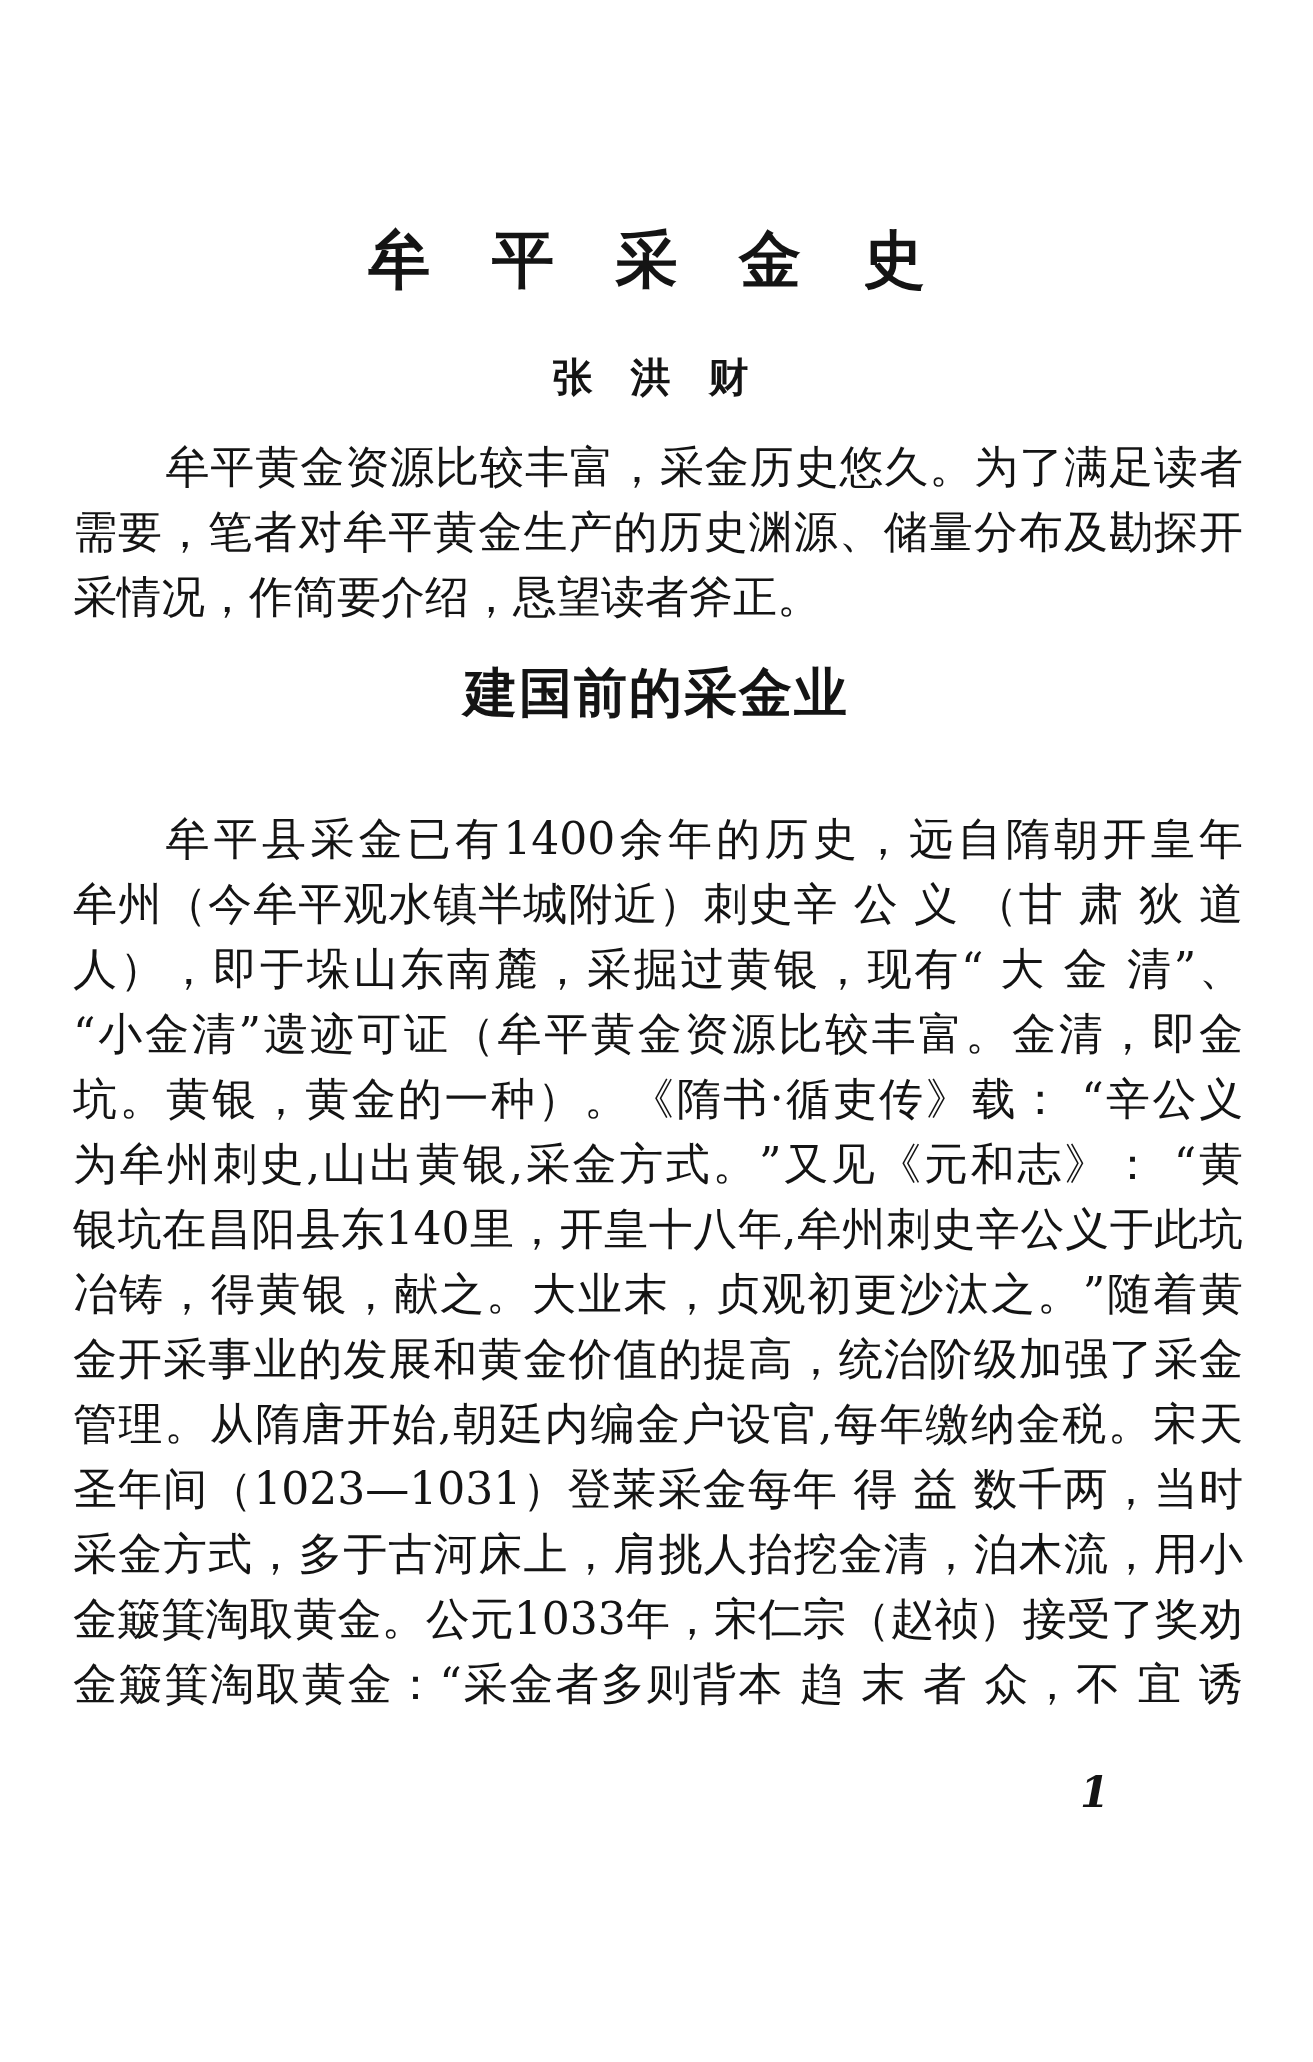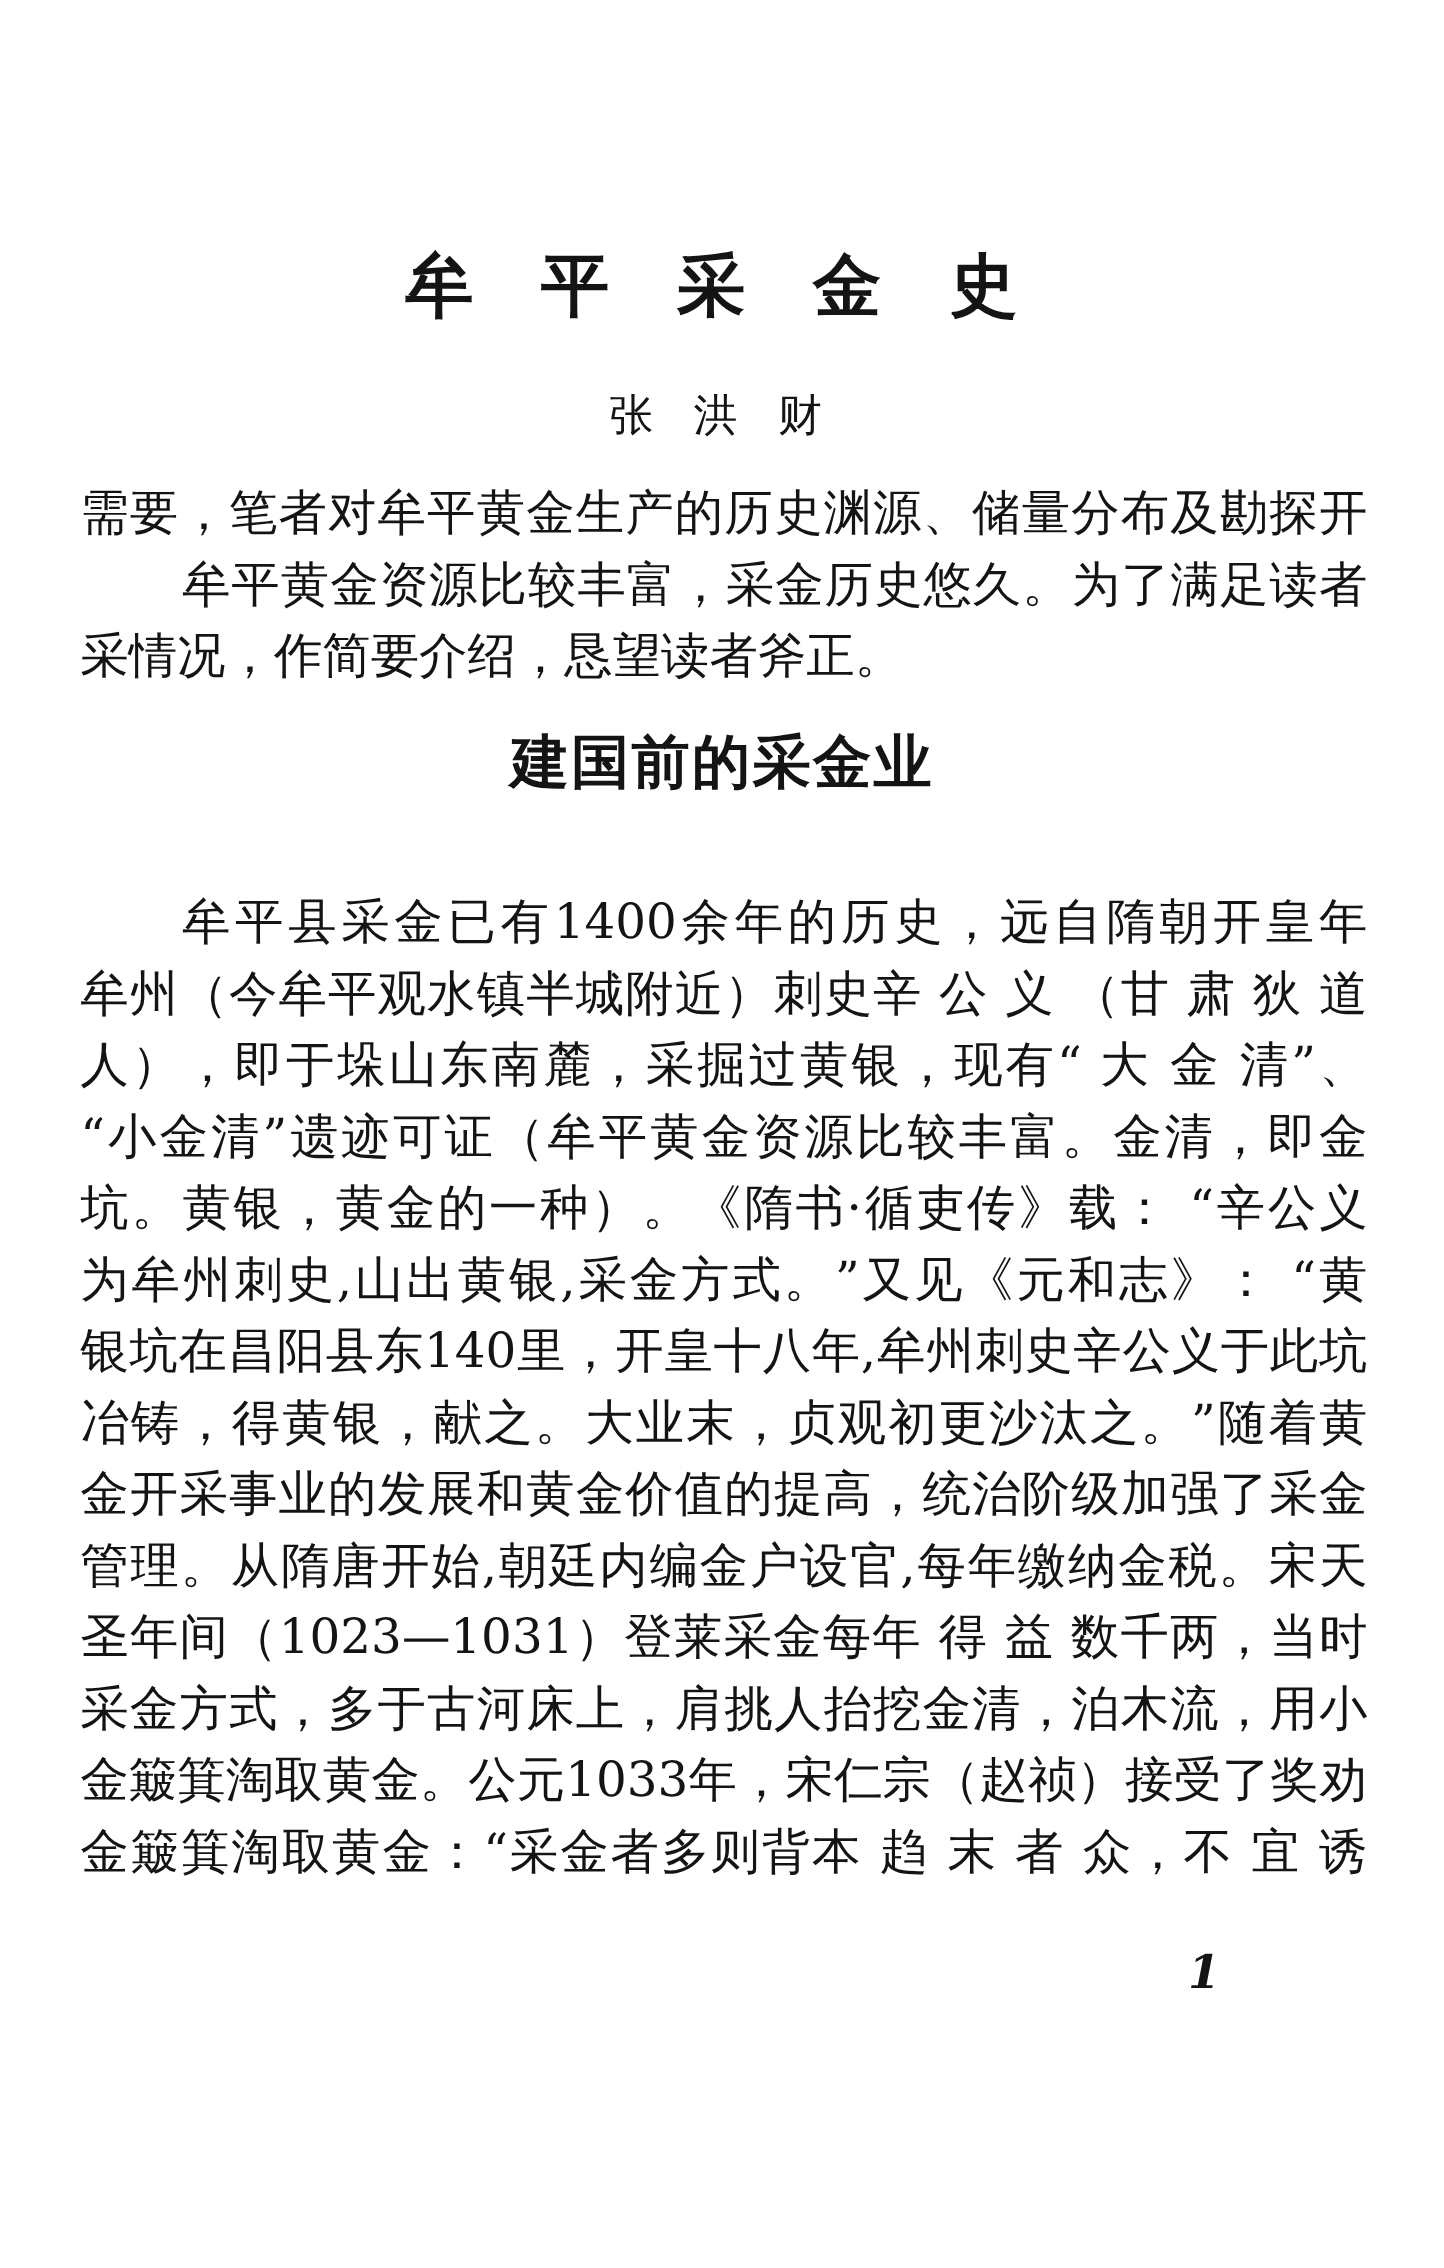--- a/index.html
+++ b/index.html
@@ -28,21 +28,21 @@
     letter-spacing: 20px;
     white-space: nowrap;
   }
   .doc-author {
     position: absolute;
     top: 350px;
     left: 0;
     width: 100%;
     text-align: center;
     font-size: 40px;
-    font-weight: normal;
+    font-weight: bold;
     letter-spacing: 12px;
     white-space: nowrap;
   }
   .intro-block {
     position: absolute;
     top: 434px;
     left: 73px;
     width: 1170px;
   }
   .section-heading {
@@ -89,22 +89,22 @@
 </head>
 <body>
 
 <div class="page">
 
   <div class="doc-title">牟 平 采 金 史</div>
 
   <div class="doc-author">张 洪 财</div>
 
   <div class="intro-block">
+    <div class="line indent">牟平黄金资源比较丰富，采金历史悠久。为了满足读者</div>
     <div class="line">需要，笔者对牟平黄金生产的历史渊源、储量分布及勘探开</div>
-    <div class="line indent">牟平黄金资源比较丰富，采金历史悠久。为了满足读者</div>
     <div class="line para-end">采情况，作简要介绍，恳望读者斧正。</div>
   </div>
 
   <div class="section-heading">建国前的采金业</div>
 
   <div class="body-block">
     <div class="line indent">牟平县采金已有1400余年的历史，远自隋朝开皇年间，</div>
     <div class="line">牟州（今牟平观水镇半城附近）刺史辛 公 义 （甘 肃 狄 道</div>
     <div class="line">人），即于垛山东南麓，采掘过黄银，现有“ 大 金 清”、</div>
     <div class="line">“小金清”遗迹可证（牟平黄金资源比较丰富。金清，即金</div>

